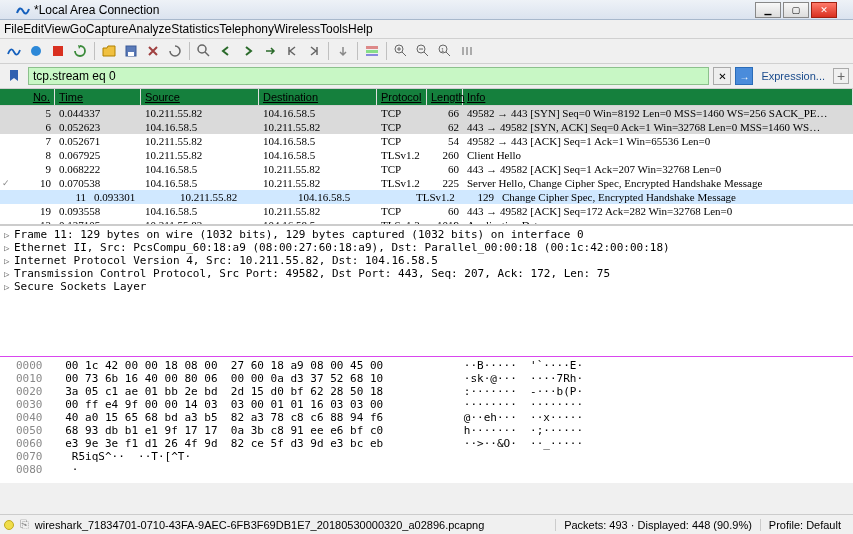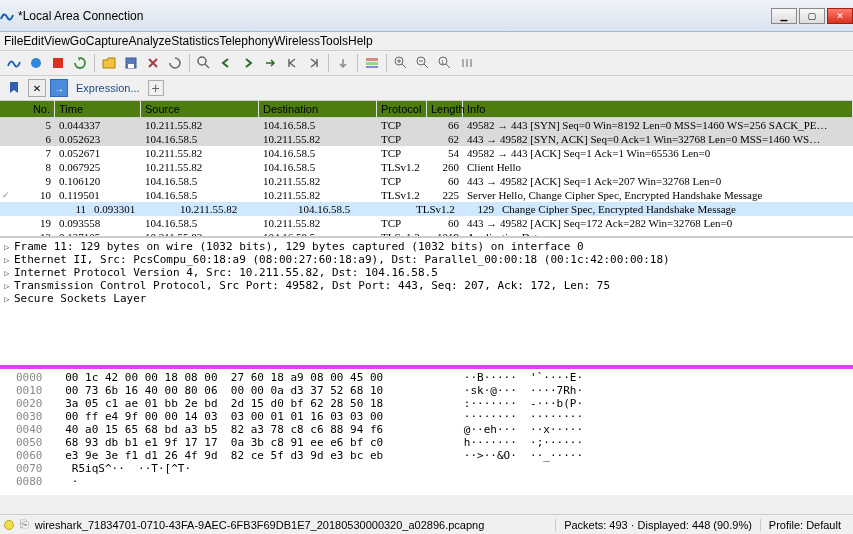--- a/index.html
+++ b/index.html
@@ -1,51 +1,51 @@
 <!DOCTYPE html>
 <html><head>
 <meta charset="utf-8">
 <style>
   * { box-sizing: border-box; margin: 0; padding: 0; }
   body { font-family: Tahoma, Arial, sans-serif; font-size: 11px; background: #f0f0f0; width: 853px; height: 534px; overflow: hidden; }
-  .titlebar { display: flex; align-items: center; background: linear-gradient(#eef2f7,#dbe3ef); height: 32px; padding: 0 0; border-bottom: 1px solid #a8b8cc; }
+  .titlebar { display: flex; align-items: center; background: linear-gradient(#eef2f7,#dbe3ef); height: 20px; padding: 0 16px; border-bottom: 1px solid #a8b8cc; }
   .titlebar .icon { width: 14px; height: 14px; margin-right: 4px; display:inline-flex; }
   .titlebar .title { flex: 1; font-size: 12px; color: #000; }
   .winbtns { display: flex; gap: 2px; }
   .winbtn { width: 26px; height: 16px; border: 1px solid #888; background: linear-gradient(#f8f8f8,#ddd); display:flex; align-items:center; justify-content:center; font-size:9px; }
   .winbtn.close { background: linear-gradient(#ff7a6a,#d93020); color:#fff; border-color:#a02010;}
   .menubar { display: flex; background: #f0f0f0; padding: 2px 4px; gap: 0; border-bottom: 1px solid #d0d0d0; }
   .menubar span { font-size: 12px; color:#000; cursor: default; }
   .toolbar { display:flex; align-items:center; background:#f0f0f0; padding:2px 4px; border-bottom:1px solid #d0d0d0; gap:2px; }
   .tbtn { width:20px; height:20px; display:flex; align-items:center; justify-content:center; border:1px solid transparent; }
   .tsep { width:1px; height:18px; background:#c0c0c0; margin: 0 2px;}
   .filterbar { display:flex; align-items:center; padding:2px 4px; background:#f0f0f0; border-bottom:1px solid #d0d0d0; gap:4px;}
   .filterinput { flex:1; background:#c8f7c5; border:1px solid #8cc08c; padding:1px 4px; font-size:12px; font-family:inherit; height:18px;}
   .clearbtn, .applybtn { width:18px; height:18px; border:1px solid #aaa; background:#eee; display:flex; align-items:center; justify-content:center; font-size:10px;}
   .applybtn { background:#4a8cdb; color:#fff; border-color:#2a6cb8;}
   .expr { font-size:11px; color:#1a4b8c; margin:0 4px;}
   .plus { width:16px; height:16px; border:1px solid #aaa; display:flex; align-items:center; justify-content:center; font-size:14px; color:#666;}
   .collist { background:#fff; border-bottom:1px solid #ccc;}
-  .colhdr { display:flex; background:#4d7c0f; border-bottom:1px solid #d0d0d0; font-size:11px; }
+  .colhdr { display:flex; background:#15803d; border-bottom:1px solid #d0d0d0; font-size:11px;text-decoration:underline; }
   .colhdr > div { padding:2px 4px; border-right:1px solid #e0e0e0;}
   .c-no{ width:55px; text-align:right; padding-right:6px;}
   .c-time{ width:86px;}
   .c-src{ width:118px;}
   .c-dst{ width:118px;}
   .c-proto{ width:50px;}
   .c-len{ width:36px; text-align:right;}
   .c-info{ flex:1; }
   .pkttbl { height:118px; overflow:hidden; font-family:"MS Shell Dlg 2",Tahoma; font-size:11px;}
   .row { display:flex; padding:0; height:14px; line-height:14px;}
   .row > div { padding:0 4px; overflow:hidden; white-space:nowrap;}
   .row.shade{ background:#dadada;}
   .row.sel { background:#d0e8ff;padding-left:35px;}
   .row.mark::before{ content:"✓"; position:absolute; left:2px; color:#888; font-size:9px;}
   .row { position:relative;}
-  .details { background:#fff; border-top:1px solid #ccc; border-bottom:4px solid #d946ef; padding:2px 4px; font-family:Consolas,monospace; font-size:11px; height:132px; overflow:hidden;}
+  .details { background:#fff; border-top:1px solid #ccc; border-bottom:1px solid #d946ef; padding:2px 4px; font-family:Consolas,monospace; font-size:11px; height:132px; overflow:hidden;}
   .drow { display:flex; align-items:center; }
   .tri { display:inline-block; width:10px; color:#666;}
   .tri::before{ content:"▷"; font-size:9px;}
   .hex { background:#fff; padding:2px 16px; font-family:Consolas,monospace; font-size:11px; height:126px; overflow:hidden;}
   .hexrow { display:flex; white-space:pre;}
   .hexoff{ color:#888; width:36px;}
   .hexbytes{ width:392px;}
   .hexasc{ color:#000;}
   .statusbar { display:flex; align-items:center; border-top:1px solid #ccc; background:#f0f0f0; padding:2px 4px; font-size:11px; position:absolute; bottom:0; left:0; right:0; height:20px;}
   .statusbar .dot{ width:10px; height:10px; border-radius:50%; background:#f0dd4a; margin-right:6px; border:1px solid #c0aa20;}
@@ -200,20 +200,21 @@
       </svg>
     </div>
 </div>
 
 <div class="filterbar">
   <div class="tbtn">
       <svg width="12" height="14">
         <path d="M2 1 L10 1 L10 12 L6 9 L2 12 Z" fill="#3060b0"></path>
       </svg>
     </div>
+  <input class="filterinput" value="tcp.stream eq 0" style="">
   <div class="clearbtn">✕</div>
   <div class="applybtn">→</div>
   <span class="expr">Expression...</span>
   <div class="plus">+</div>
 </div>
 
 <div class="collist">
   <div class="colhdr">
     <div class="c-no">No.</div>
     <div class="c-time">Time</div>
@@ -255,30 +256,30 @@
         <div class="c-no">8</div>
         <div class="c-time">0.067925</div>
         <div class="c-src">10.211.55.82</div>
         <div class="c-dst">104.16.58.5</div>
         <div class="c-proto">TLSv1.2</div>
         <div class="c-len">260</div>
         <div class="c-info">Client Hello</div>
       </div>
       <div class="row">
         <div class="c-no">9</div>
-        <div class="c-time">0.106120</div>
+        <div class="c-time">0.068222</div>
         <div class="c-src">104.16.58.5</div>
         <div class="c-dst">10.211.55.82</div>
         <div class="c-proto">TCP</div>
         <div class="c-len">60</div>
         <div class="c-info">443 → 49582 [ACK] Seq=1 Ack=207 Win=32768 Len=0</div>
       </div>
       <div class="row mark">
         <div class="c-no">10</div>
-        <div class="c-time">0.119501</div>
+        <div class="c-time">0.070538</div>
         <div class="c-src">104.16.58.5</div>
         <div class="c-dst">10.211.55.82</div>
         <div class="c-proto">TLSv1.2</div>
         <div class="c-len">225</div>
         <div class="c-info">Server Hello, Change Cipher Spec, Encrypted Handshake Message</div>
       </div>
       <div class="row sel">
         <div class="c-no">11</div>
         <div class="c-time">0.093301</div>
         <div class="c-src">10.211.55.82</div>

